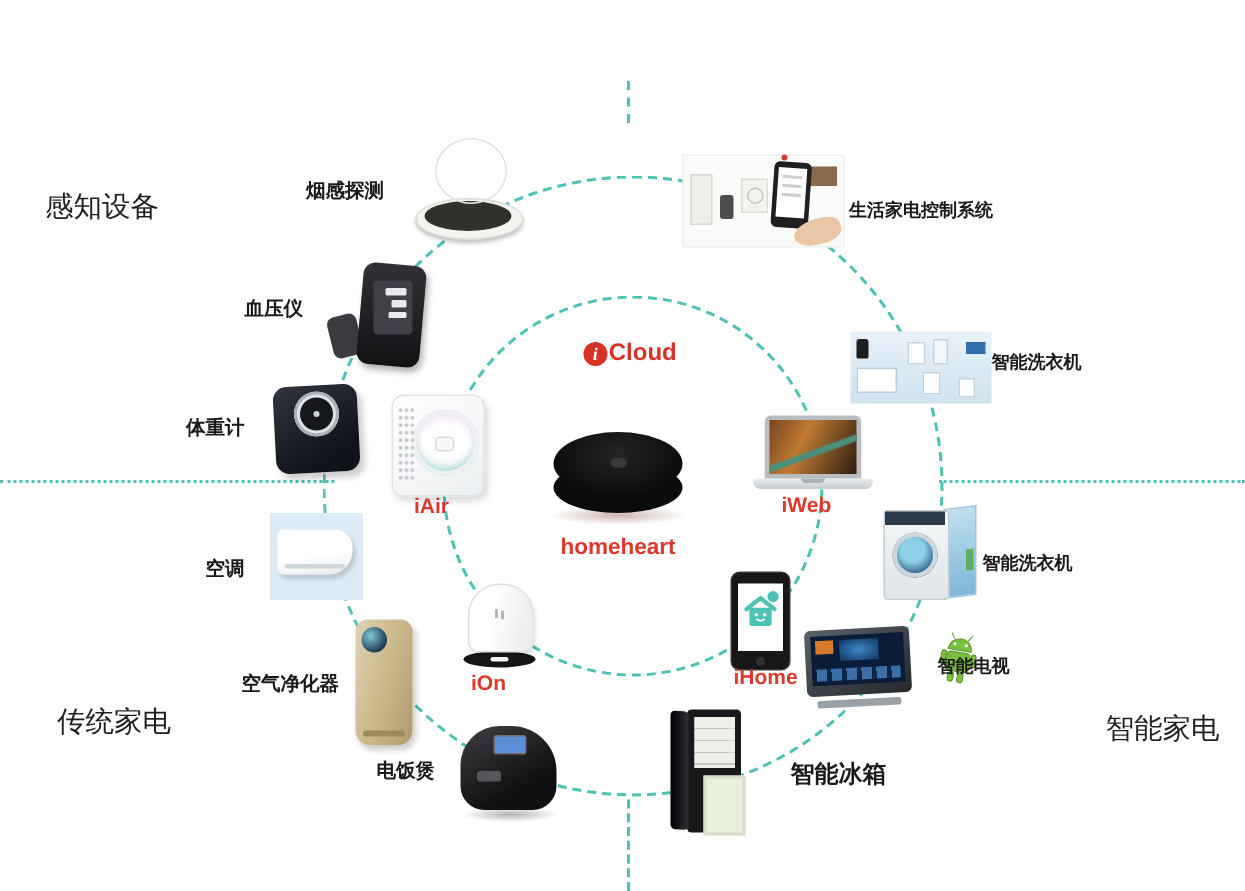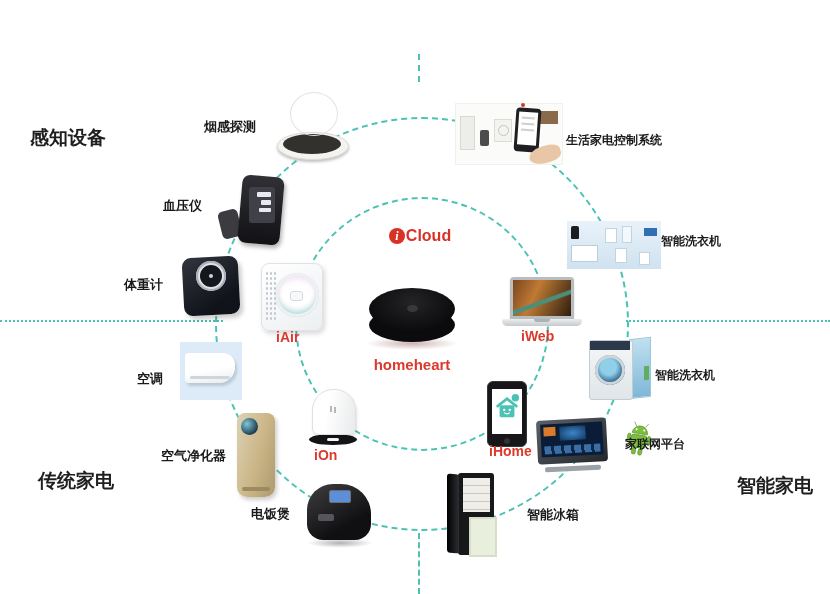--- a/index.html
+++ b/index.html
@@ -13,21 +13,21 @@
   .hline{position:absolute;border-top:2px dotted #4cc2b4;height:0;z-index:1;}
   .hline-left{left:0;top:320px;width:223px;}
   .hline-right{left:626px;top:320px;width:204px;}
   .vline{position:absolute;border-left:2px dashed #4cc2b4;width:0;z-index:1;}
   .vline-top{left:418px;top:54px;height:28px;}
   .vline-bottom{left:418px;top:533px;height:61px;}
 
   
   .title{position:absolute;left:0;right:0;top:14px;text-align:center;font-size:27px;
          font-weight:bold;letter-spacing:5px;color:#4cc2b4;z-index:5;}
-  .corner{position:absolute;font-size:19px;font-weight:700;color:#1f1f1f;white-space:nowrap;z-index:5;}
+  .corner{position:absolute;font-size:19px;font-weight:400;color:#1f1f1f;white-space:nowrap;z-index:5;}
   .node-label{position:absolute;font-size:13px;font-weight:600;color:#1a1a1a;white-space:nowrap;z-index:6;}
   .red{color:#dc392c;font-weight:700;font-size:14px;}
   .hub-label{width:92px;text-align:center;font-size:15px;}
 
   .device{position:absolute;z-index:3;}
   .device *{position:absolute;}
 
   
   .sm-base{left:2px;bottom:2px;width:70px;height:26px;border-radius:50%;background:#f3f3f0;
            border:1px solid #dcdcd8;box-shadow:0 2px 3px rgba(0,0,0,.25);}
@@ -356,23 +356,23 @@
           <rect x="2" y="20" width="5" height="14" rx="2.5"></rect>
           <rect x="33" y="20" width="5" height="14" rx="2.5"></rect>
           <rect x="12" y="41" width="6" height="10" rx="3"></rect>
           <rect x="22" y="41" width="6" height="10" rx="3"></rect>
         </g>
         <circle cx="14" cy="12" r="1.6" fill="#fff"></circle>
         <circle cx="26" cy="12" r="1.6" fill="#fff"></circle>
       </svg>
     </div>
   </div>
-  <div class="node-label" style="left:625px;top:436px;font-size:12px">家联网平台</div>
+  <div class="node-label" style="left:625px;top:436px;font-size:12px">智能电视</div>
 
   <div class="device" style="left:447px;top:471px;width:58px;height:88px">
     <div class="fr-body"></div>
     <div class="fr-int"></div>
     <div class="fr-door"></div>
     <div class="fr-lower"></div>
   </div>
-  <div class="node-label" style="left:527px;top:506px;font-size:13px">智能冰箱</div>
+  <div class="node-label" style="left:527px;top:506px;font-size:16px">智能冰箱</div>
 
 </div>
 
 </body></html>

